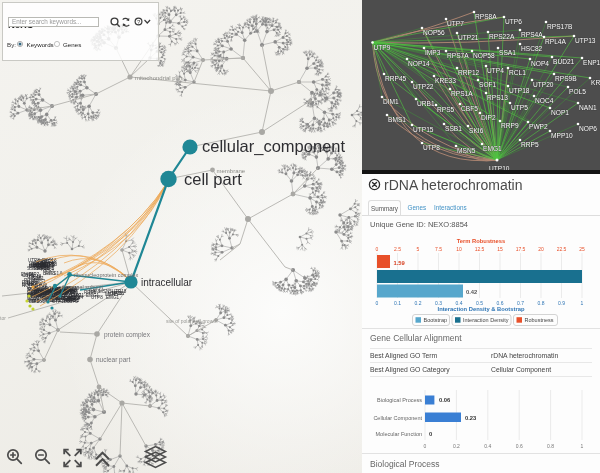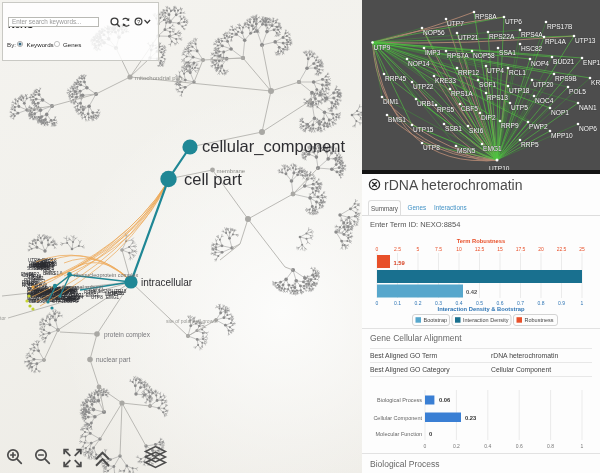--- a/index.html
+++ b/index.html
@@ -1206,21 +1206,21 @@
   <div id="details">
     <svg class="abs" style="left:5.5px;top:4.5px" width="13" height="13" viewBox="0 0 13 13">
       <circle cx="6.5" cy="6.5" r="5.1" fill="none" stroke="#2e2e2e" stroke-width="1.3"></circle>
       <path d="M4.5 4.5L8.5 8.5M8.5 4.5L4.5 8.5" stroke="#2e2e2e" stroke-width="1.4" stroke-linecap="round"></path>
     </svg>
     <div class="abs" style="left:22px;top:4.5px;font-size:14px;color:#4a4a4a;line-height:15px">rDNA heterochromatin</div>
     <div class="tabline"></div>
     <div class="abs" style="left:6px;top:26.5px;width:33px;height:15px;background:#fdfdfd;border:1px solid #ddd;border-bottom:none;border-radius:3px 3px 0 0;font-size:6.3px;line-height:15px;text-align:center;color:#555;z-index:2">Summary</div>
     <div class="abs" style="left:45.5px;top:26.5px;font-size:6.3px;line-height:15px;color:#4292c6">Genes</div>
     <div class="abs" style="left:72px;top:26.5px;font-size:6.3px;line-height:15px;color:#4292c6">Interactions</div>
-    <div class="abs" style="left:8px;top:46.5px;font-size:7.5px;color:#555">Enter Term ID: NEXO:8854</div>
+    <div class="abs" style="left:8px;top:46.5px;font-size:7.5px;color:#555">Unique Gene ID: NEXO:8854</div>
     <svg class="abs" style="left:0;top:58px" width="238" height="96" viewBox="0 0 238 96">
       <text x="119" y="11" font-size="5.8" font-weight="bold" fill="#e8502a" text-anchor="middle">Term Robustness</text>
       <g font-size="5" fill="#e8502a" text-anchor="middle">
         <text x="15" y="19">0</text>
           <text x="35.5" y="19">2.5</text>
           <text x="56" y="19">5</text>
         <text x="76.5" y="19">7.5</text>
           <text x="97" y="19">10</text>
           <text x="117.5" y="19">12.5</text>
         <text x="138" y="19">15</text>

